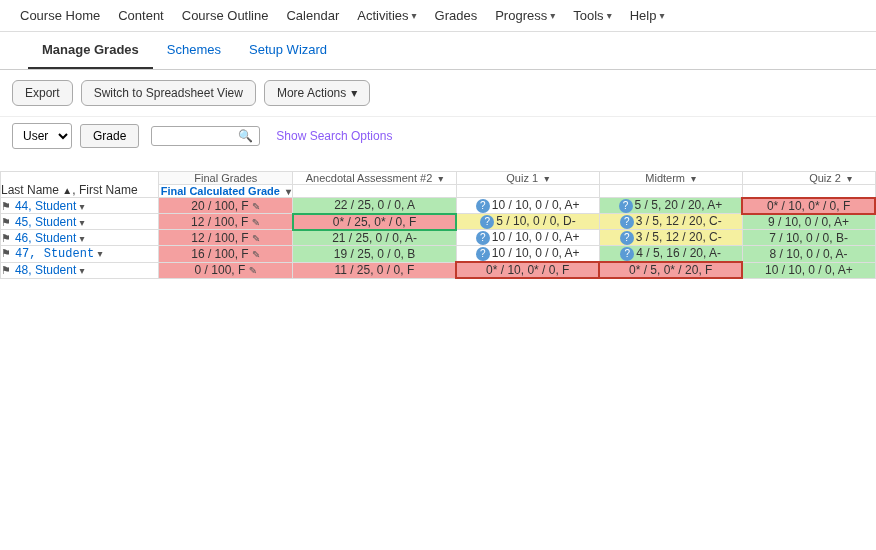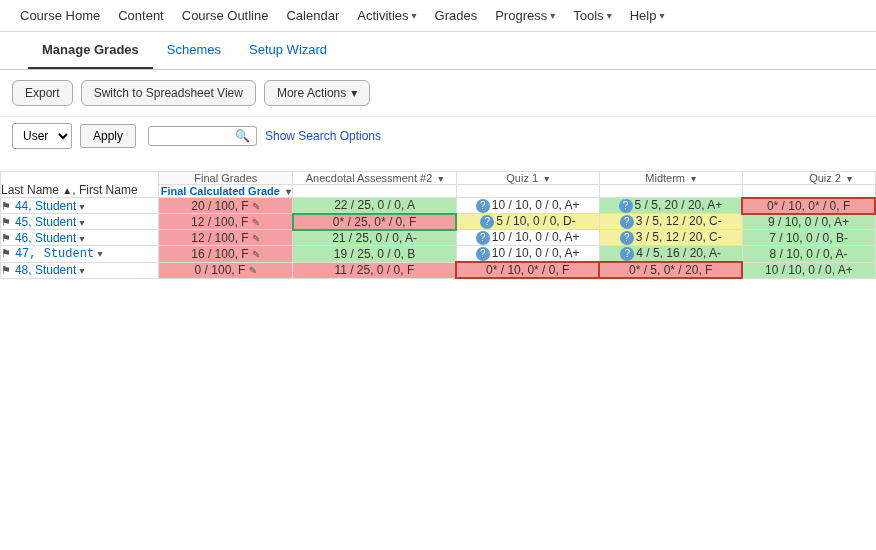--- a/index.html
+++ b/index.html
@@ -103,24 +103,25 @@
       margin-left: 4px;
     }
     .search-input-wrap input {
       border: none;
       outline: none;
       font-size: 12px;
       width: 80px;
     }
     .search-icon { color: #666; font-size: 12px; }
     .show-search-link {
-      color: #1d4ed8;
+      color: #8b5cf6;
       text-decoration: none;
       font-size: 12px;
       cursor: pointer;
+      margin-left: 8px;
     }
 
     
     .spacer { height: 16px; }
 
     
     .grades-table-wrap {
       overflow-x: auto;
       padding: 0 0px;
     }
@@ -222,21 +223,21 @@
   <button class="btn btn-dropdown">
     <span>More Actions</span>
     <span>▾</span>
   </button>
 </div>
 
 <div class="search-bar">
   <select class="filter-select">
     <option>User</option>
   </select>
-  <button class="apply-btn">Apply</button>
+  <button class="apply-btn">Grade</button>
   <div class="search-input-wrap">
     <input type="text" style="">
     <span class="search-icon">🔍</span>
   </div>
   <a class="show-search-link">Show Search Options</a>
 </div>
 
 <div class="spacer"></div>
 
 <div class="grades-table-wrap">

